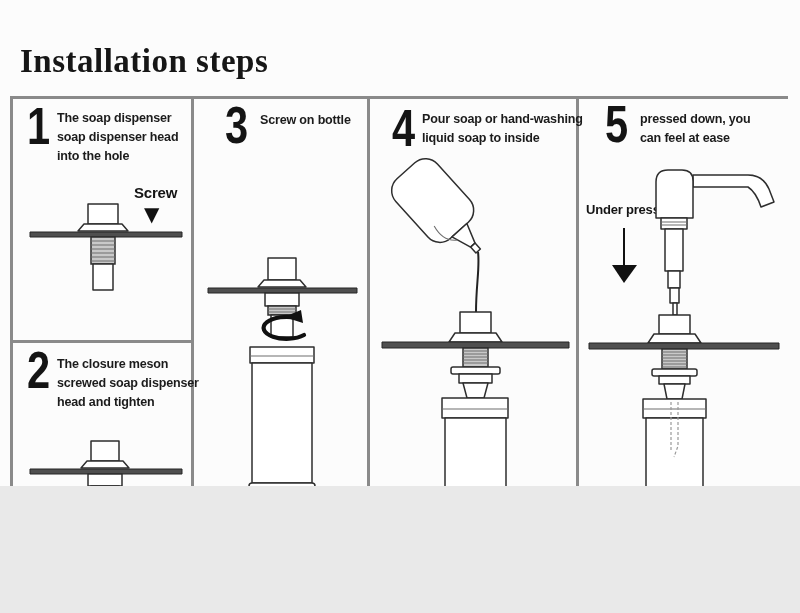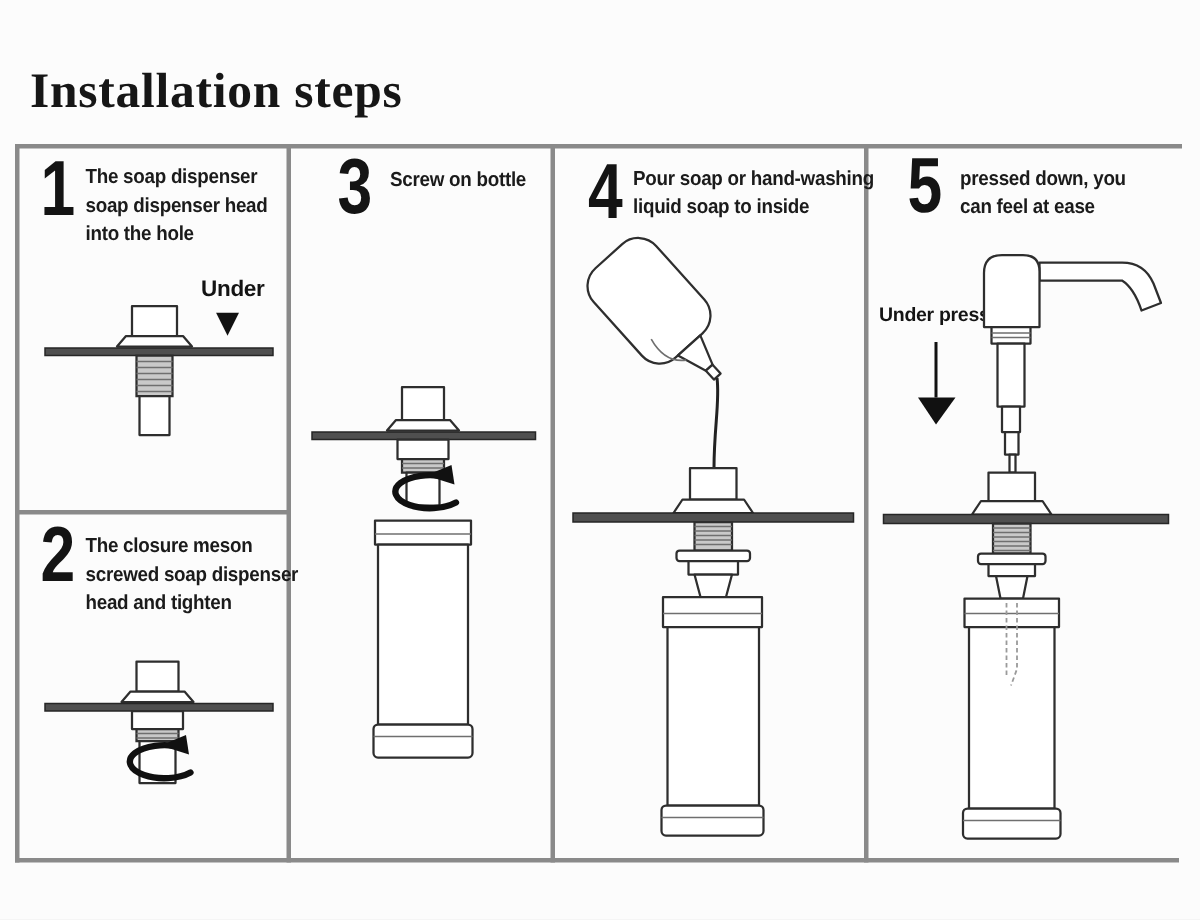--- a/index.html
+++ b/index.html
@@ -1,18 +1,18 @@
 <!DOCTYPE html>
 <html><head>
 <meta charset="utf-8">
 <style>
   * { margin:0; padding:0; box-sizing:border-box; }
   body { background:#e9e9e9; }
   .screen {
-    position:relative; width:800px; height:613px;
+    position:relative; width:800px; height:486px;
     background:#fcfcfc; overflow:hidden;
     font-family:"Liberation Sans", sans-serif;
     color:#1c1c1c;
   }
   .title {
     position:absolute; left:20px; top:44px;
     font-family:"Liberation Serif", serif;
     font-weight:700; font-size:33px; line-height:34px;
     letter-spacing:0.5px; color:#161616;
   }
@@ -61,21 +61,21 @@
   <div class="gline" style="left:576px;top:96px;width:3px;height:479px;"></div>
   <div class="gline" style="left:10px;top:340px;width:184px;height:3px;"></div>
 
   <section class="panel" style="left:10px;top:98px;width:182px;height:242px;">
     <div class="step-num" style="left:17px;top:5px;">1</div>
     <div class="step-text" style="left:47px;top:10px;">
       <div>The soap dispenser</div>
       <div>soap dispenser head</div>
       <div>into the hole</div>
     </div>
-    <div class="callout" style="left:124px;top:87px;">Under</div>
+    <div class="callout" style="left:124px;top:87px;">Screw</div>
     <div class="pointer-glyph" style="left:134px;top:106px;">▼</div>
 
     <svg style="left:15px;top:100px;" width="165" height="133" viewBox="0 0 165 133">
       <rect class="ln" x="63" y="6" width="30" height="20"></rect>
       <polygon class="ln" points="59,26 97,26 103,33 53,33"></polygon>
       <rect class="bar" x="5" y="34" width="152" height="5"></rect>
       <rect class="thr" x="66" y="39" width="24" height="27"></rect>
       <path class="thin" d="M66 43h24M66 47h24M66 51h24M66 55h24M66 59h24M66 63h24"></path>
       <rect class="ln" x="68" y="66" width="20" height="26"></rect>
     </svg>

